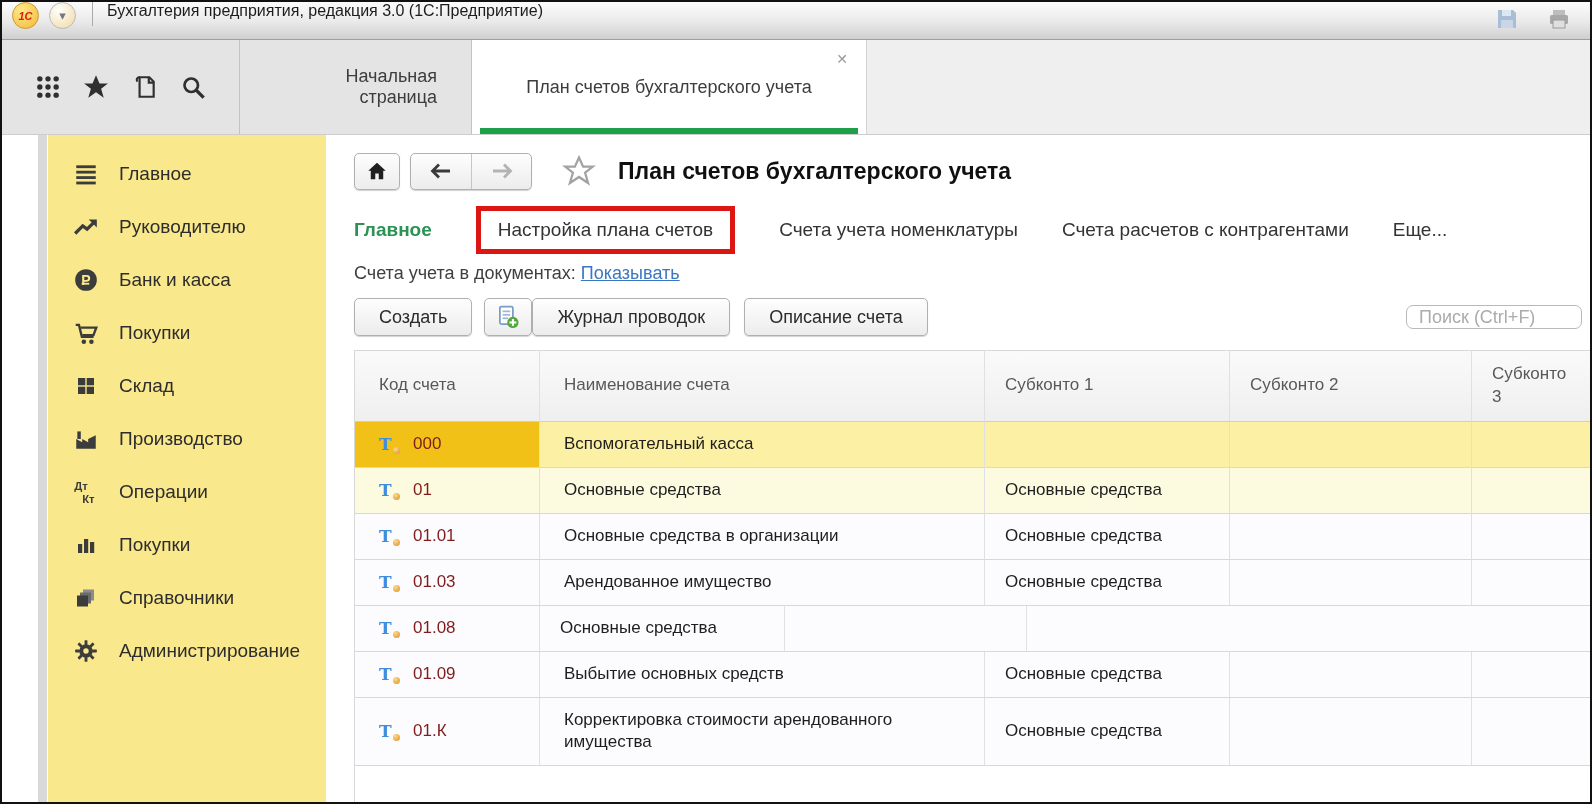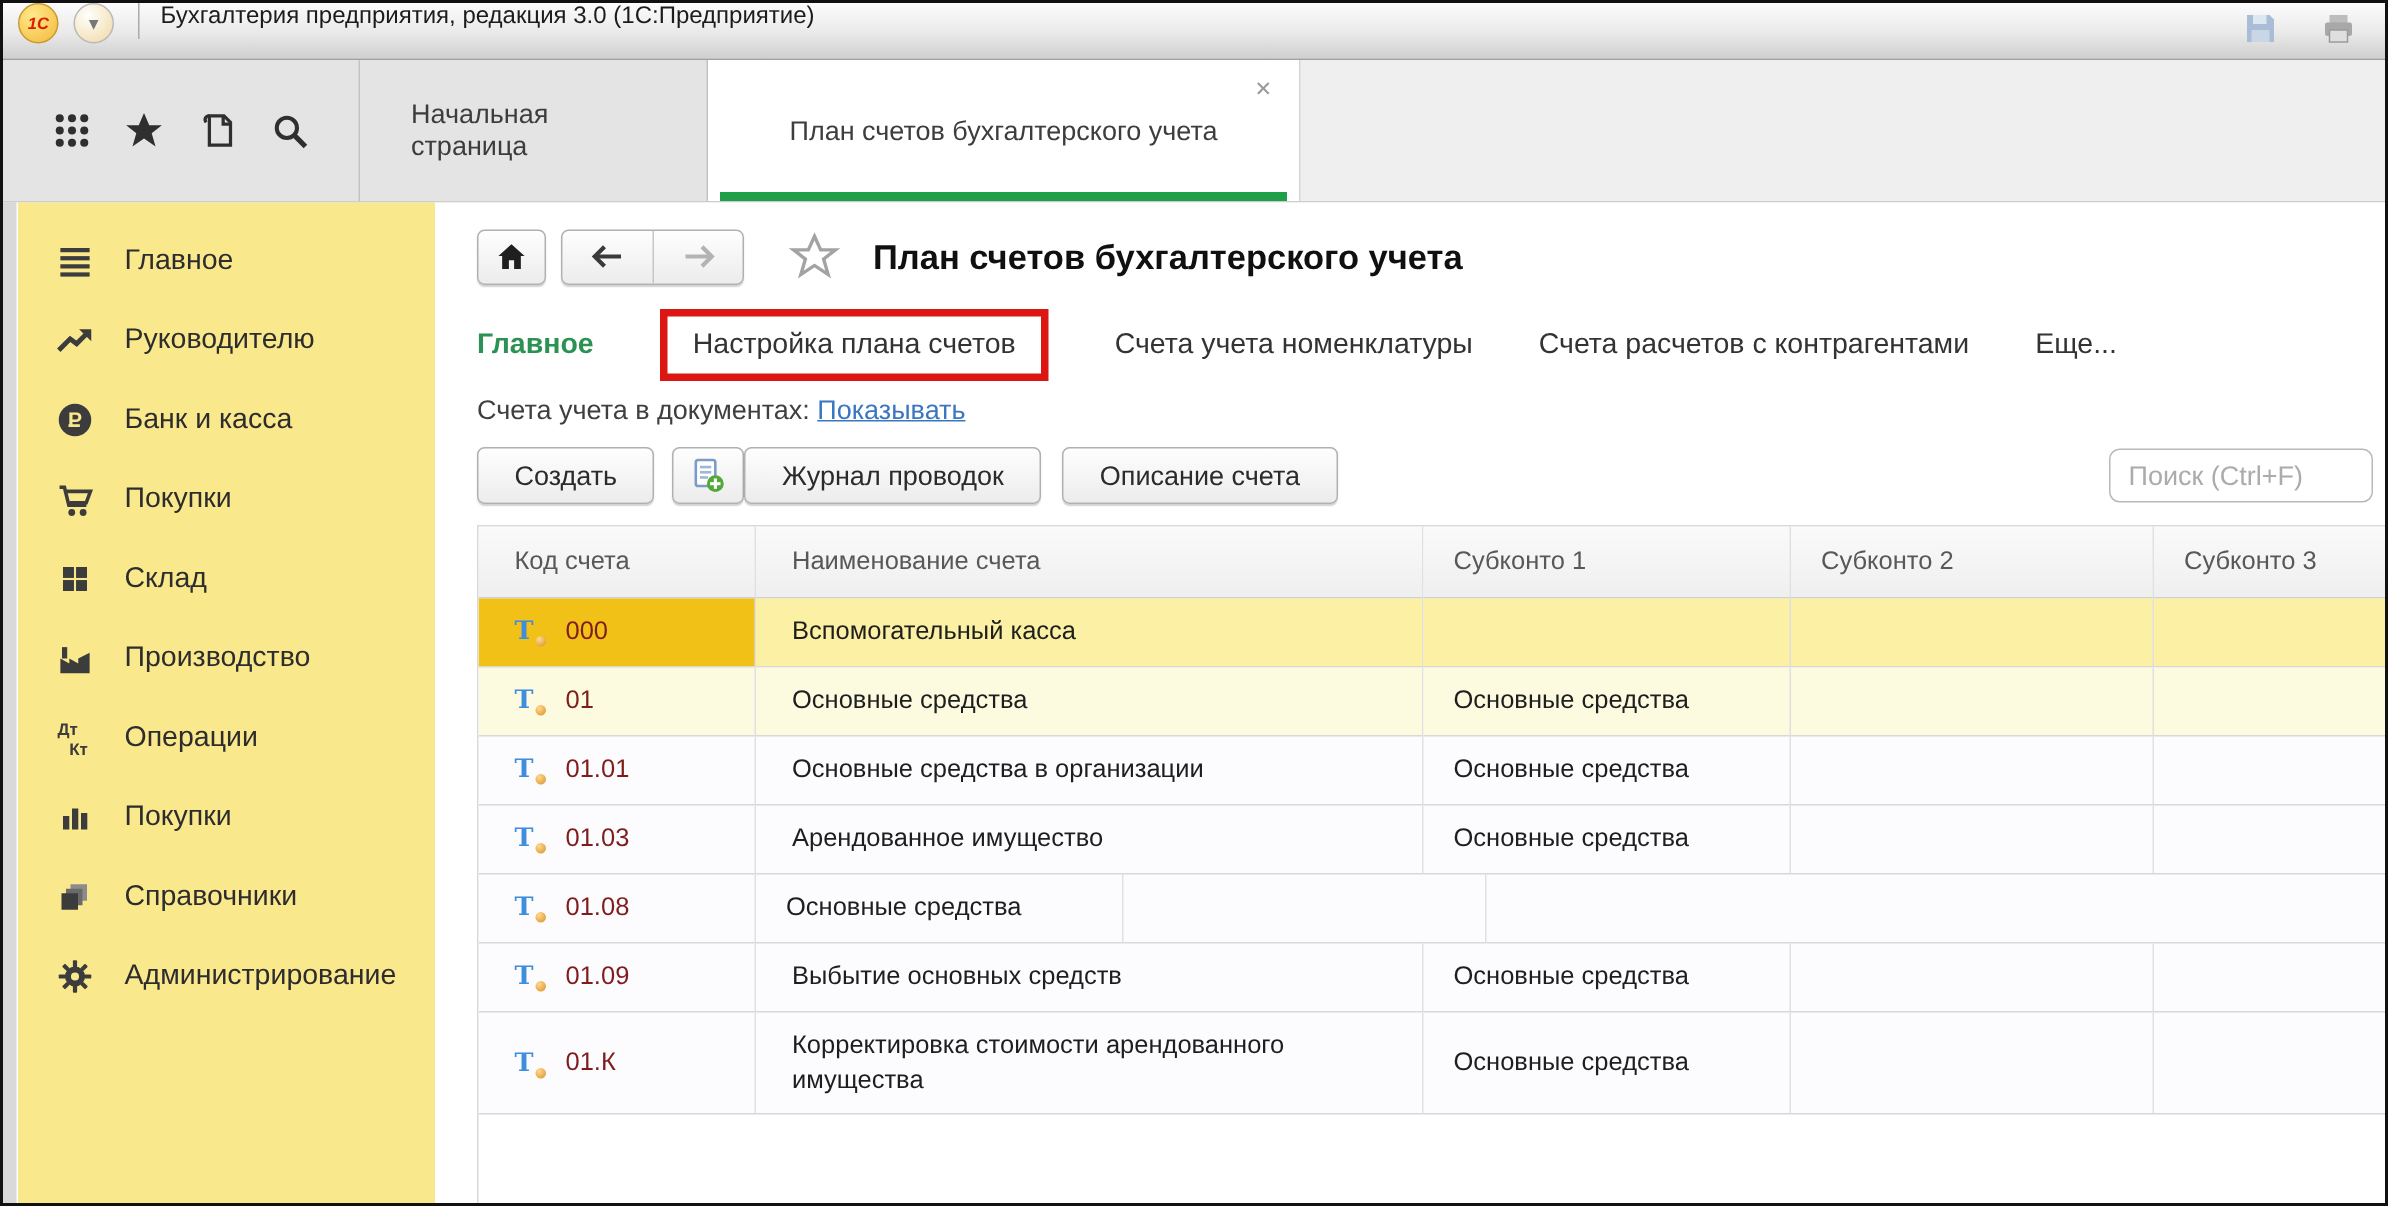--- a/index.html
+++ b/index.html
@@ -13,27 +13,27 @@
   .menu-btn { width:27px; height:27px; border-radius:50%; background:radial-gradient(circle at 35% 30%,#ffffff,#f0d9a0); border:1px solid #b9b9b9; color:#777; font-size:13px; display:flex; align-items:center; justify-content:center; margin-left:10px; cursor:pointer; }
   .tb-sep { width:1px; height:24px; background:#aaa; margin:0 14px 0 16px; }
   .tb-title { font-size:16px; color:#1c1c1c; }
   .tb-right { margin-left:auto; display:flex; gap:18px; align-items:center; }
 
   
   .tabstrip { height:95px; flex:0 0 95px; background:#efefef; border-bottom:1px solid #cdcdcd; display:flex; align-items:stretch; }
   .quick-icons { width:238px; flex:0 0 238px; background:#e4e4e4; border-right:1px solid #c3c3c3; display:flex; align-items:center; justify-content:space-evenly; padding:0 14px; }
   .qi { width:34px; height:34px; display:flex; align-items:center; justify-content:center; cursor:pointer; }
   .tab { display:flex; align-items:center; padding:0 34px; font-size:18px; color:#3d3d3d; position:relative; cursor:pointer; }
-  .tab.inactive { background:#e4e4e4; border-right:1px solid #c3c3c3; width:232px; flex:0 0 232px; justify-content:center; }
+  .tab.inactive { background:#e4e4e4; border-right:1px solid #c3c3c3; width:232px; flex:0 0 232px; justify-content:center;text-align:right; }
   .tab.active { background:#ffffff; width:395px; flex:0 0 395px; justify-content:center; border-right:1px solid #d4d4d4; }
   .tab.active .underline { position:absolute; left:8px; right:8px; bottom:0; height:6px; background:#1ea04a; }
   .tab-close { position:absolute; top:12px; right:18px; font-size:14px; color:#9a9a9a; cursor:pointer; line-height:1; }
 
   
-  .app-body { flex:1; display:flex; min-height:0; }
+  .app-body { flex:1; display:flex; min-height:0;padding-left:36px; }
   .gutter { width:10px; flex:0 0 10px; background:#d9d9d9; border-right:1px solid #fff; }
   .sidebar { width:278px; flex:0 0 278px; background:#fae88d; padding-top:12px; overflow:hidden; }
   .side-item { height:53px; display:flex; align-items:center; padding-left:24px; gap:20px; cursor:pointer; }
   .side-item .si-icon { width:27px; height:27px; flex:0 0 27px; display:flex; align-items:center; justify-content:center; }
   .side-item .si-label { font-size:19px; color:#2d2d2d; white-space:nowrap; }
 
   .content { flex:1; background:#fff; min-width:0; display:flex; flex-direction:column; }
 
   
   .nav-row { margin:16px 8px 0 28px; display:flex; align-items:center; height:40px; }
@@ -53,21 +53,21 @@
 
   
   .docs-row { margin:10px 8px 0 28px; font-size:18px; color:#3f3f3f; }
   .docs-row a { color:#3b76c0; text-decoration:underline; cursor:pointer;text-align:center; }
 
   
   .tools-row { margin:14px 8px 0 28px; display:flex; align-items:center; }
   .tool-btn { height:38px; padding:0 24px; font-size:18px; color:#2b2b2b; }
   .icon-btn { width:48px; height:38px; margin-left:12px; }
   .tool-btn + .tool-btn { margin-left:14px; }
-  .search-box { margin-left:auto; width:176px; height:36px; border:1px solid #b9b9b9; border-radius:7px; font-size:18px; color:#333; padding:0 12px; outline:none; background:#fff; }
+  .search-box { margin-left:auto; width:176px; height:24px; border:1px solid #b9b9b9; border-radius:7px; font-size:18px; color:#333; padding:0 12px; outline:none; background:#fff; }
   .search-box::placeholder { color:#ababab; }
 
   
   .grid { margin:14px 0 0 28px; border-top:1px solid #d8d8d8; border-left:1px solid #d8d8d8; flex:1; overflow:hidden; font-size:17px; }
   .trow, .thead { display:flex; align-items:stretch; }
   .cell { border-right:1px solid #e0e0e0; border-bottom:1px solid #d8d8d8; display:flex; align-items:center; padding:11px 10px 11px 24px; color:#1e1e1e; line-height:1.35; }
   .c-code { width:185px; flex:0 0 185px; gap:14px; align-items:center; }
   .c-name { width:445px; flex:0 0 445px; }
   .c-s1 { width:245px; flex:0 0 245px; padding-left:20px; }
   .c-s2 { width:242px; flex:0 0 242px; padding-left:20px; }

